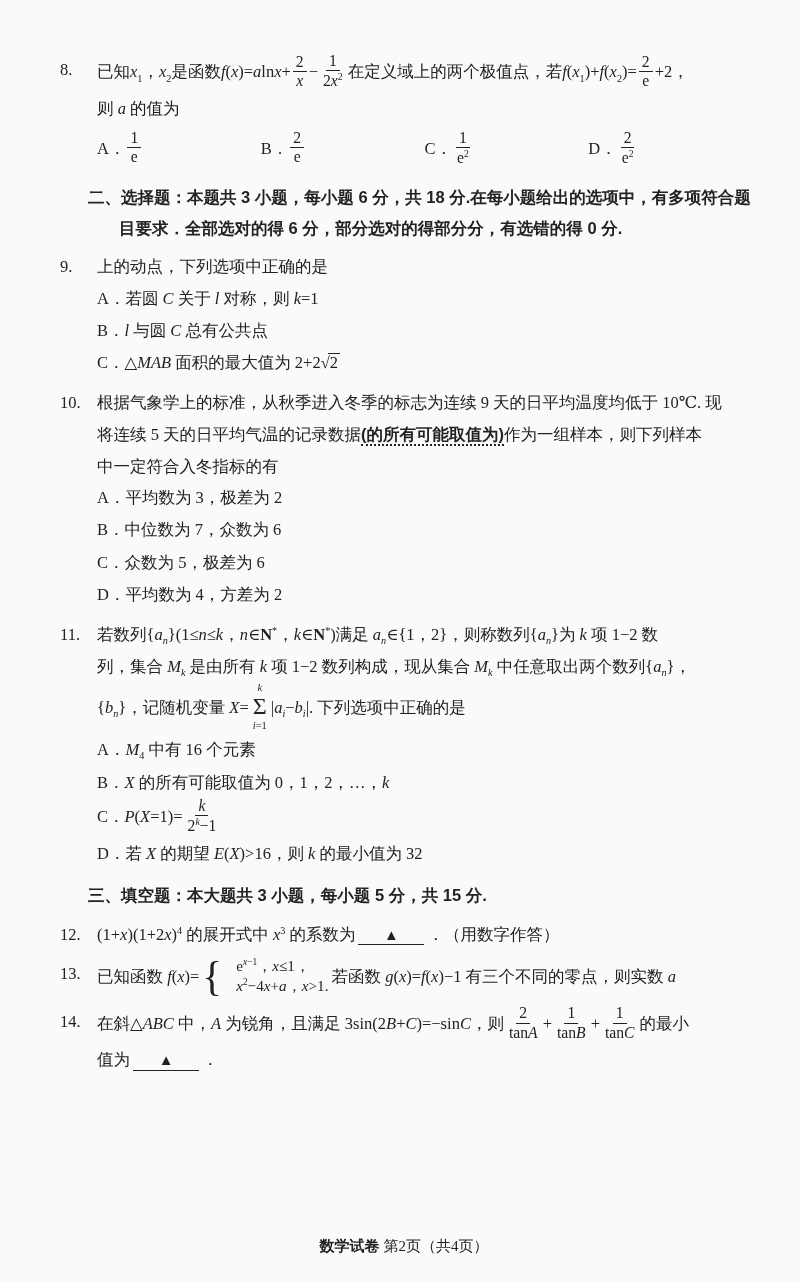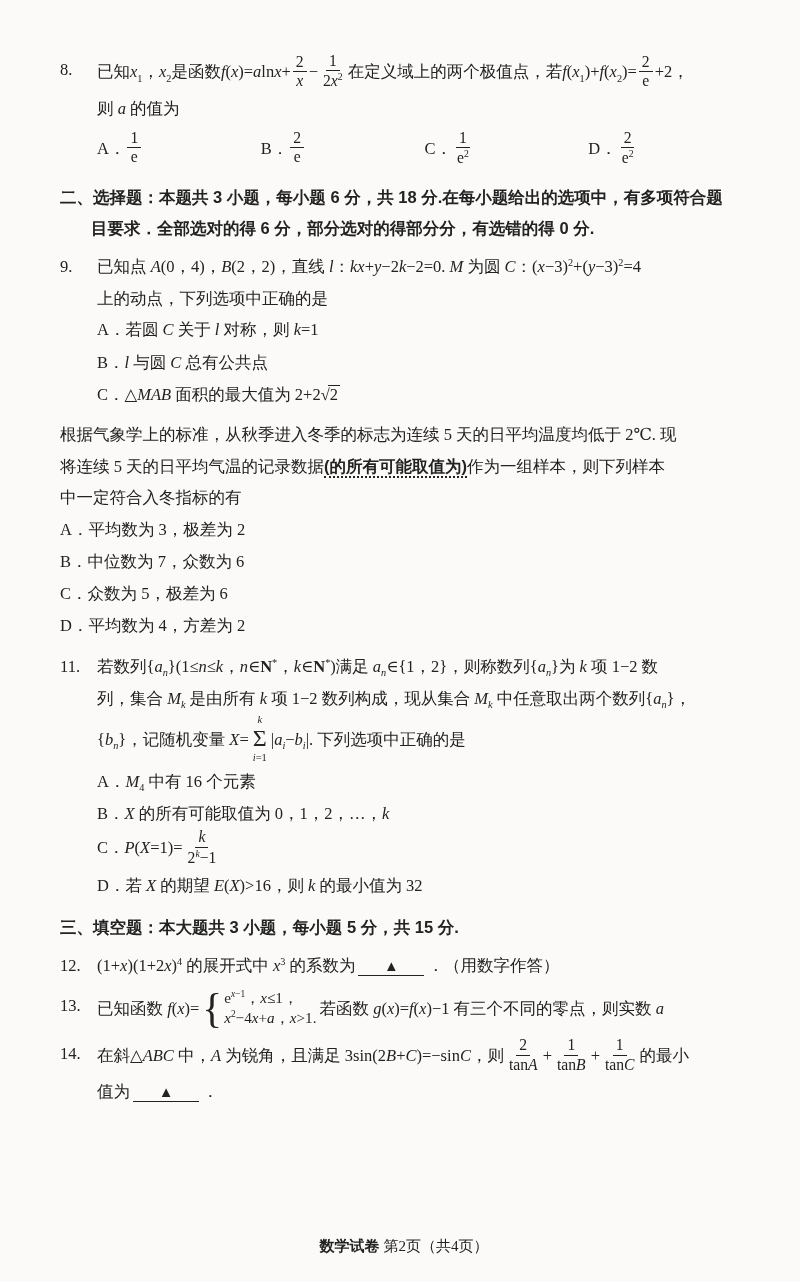--- a/index.html
+++ b/index.html
@@ -12,39 +12,39 @@
   }
   .content { padding:54px 48px 0 60px; }
   .q { display:flex; margin-bottom:8px; }
   .q-num { flex:0 0 37px; line-height:1.92; }
   .q-body { flex:1; min-width:0; }
   .line { line-height:1.92; }
   .opt-line { line-height:1.95; }
   .opt-row { display:flex; margin-top:6px; margin-bottom:2px; }
   .opt-row .opt { flex:0 0 25%; }
   .section-h { font-weight:700; margin:10px 0 8px; font-family:"Liberation Sans","DejaVu Sans",sans-serif; }
-  .section-h .line { line-height:1.85; }
+  .section-h .line { line-height:1.85;margin-left:28px; }
   .sh-cont { padding-left:31px; }
   .it { font-style:italic; }
   .bd { font-weight:700; }
   sup, sub { font-size:.62em; }
   .frac { display:inline-flex; flex-direction:column; align-items:center; vertical-align:middle;
           margin:0 2px; line-height:1.18; font-size:.95em; transform:translateY(-2px); }
   .fnum { border-bottom:1px solid #222; padding:0 3px; }
   .fden { padding:0 3px; }
   .sqrt { white-space:nowrap; }
   .rad-sign { margin-right:-2px; }
   .radicand { display:inline-block; border-top:1.3px solid #222; padding:0 2px; line-height:1.1; }
   .bigop { display:inline-flex; flex-direction:column; align-items:center; vertical-align:middle;
            margin:0 4px; line-height:1; transform:translateY(-2px); }
   .op-top, .op-bot { font-size:10.5px; line-height:1.25; }
   .op-sym { font-size:24px; line-height:1.05; }
   .cases { display:inline-flex; align-items:center; vertical-align:middle; margin:0 3px; transform:translateY(-2px); }
   .brace { font-size:2.5em; line-height:.85; margin-right:2px; font-weight:300; }
-  .cases-col { display:inline-flex; flex-direction:column; }
+  .cases-col { display:inline-flex; flex-direction:column;margin-left:12px; }
   .cases-line { line-height:1.32; font-size:.92em; white-space:nowrap; }
   .em-dots { font-weight:700; font-family:"Liberation Sans","DejaVu Sans",sans-serif;
              border-bottom:2.5px dotted #222; padding-bottom:1px; }
   .blank { display:inline-block; min-width:66px; text-align:center;
            border-bottom:1.4px solid #222; line-height:1.15; margin:0 3px; font-size:.9em; }
   .footer { position:absolute; bottom:26px; left:0; right:0; text-align:center; font-size:15px; }
   .ft-b { font-weight:700; font-family:"Liberation Sans","DejaVu Sans",sans-serif; margin-right:4px;margin-left:8px; }
 </style>
 </head>
 <body>
@@ -85,30 +85,30 @@
           </div>
         </div>
       </div>
       <div class="section-h">
         <div class="line">二、选择题：本题共 3 小题，每小题 6 分，共 18 分.在每小题给出的选项中，有多项符合题</div>
         <div class="line sh-cont">目要求．全部选对的得 6 分，部分选对的得部分分，有选错的得 0 分.</div>
       </div>
       <div class="q">
         <div class="q-num">9.</div>
         <div class="q-body">
-          <div class="line">已知点 <span class="it">A</span>(0，4)，<span class="it">B</span>(2，2)，直线 <span class="it">l</span>：<span class="it">k</span><span class="it">x</span>+<span class="it">y</span>−2<span class="it">k</span>−2=0. <span class="it">M</span> 为圆 <span class="it">C</span>：(<span class="it">x</span>−3)<sup>2</sup>+(<span class="it">y</span>−3)<sup>2</sup>=4</div>
           <div class="line">上的动点，下列选项中正确的是</div>
           <div class="line opt-line">A．若圆 <span class="it">C</span> 关于 <span class="it">l</span> 对称，则 <span class="it">k</span>=1</div>
           <div class="line opt-line">B．<span class="it">l</span> 与圆 <span class="it">C</span> 总有公共点</div>
           <div class="line opt-line">C．△<span class="it">MAB</span> 面积的最大值为 2+2<span class="sqrt"><span class="rad-sign">√</span><span class="radicand">2</span></span></div>
         </div>
       </div>
       <div class="q">
+        <div class="q-num">10.</div>
         <div class="q-body">
-          <div class="line">根据气象学上的标准，从秋季进入冬季的标志为连续 5 天的日平均温度均低于 2℃. 现</div>
+          <div class="line">根据气象学上的标准，从秋季进入冬季的标志为连续 9 天的日平均温度均低于 10℃. 现</div>
           <div class="line">将连续 5 天的日平均气温的记录数据<span class="em-dots">(的所有可能取值为)</span>作为一组样本，则下列样本</div>
           <div class="line">中一定符合入冬指标的有</div>
           <div class="line opt-line">A．平均数为 3，极差为 2</div>
           <div class="line opt-line">B．中位数为 7，众数为 6</div>
           <div class="line opt-line">C．众数为 5，极差为 6</div>
           <div class="line opt-line">D．平均数为 4，方差为 2</div>
         </div>
       </div>
       <div class="q">
         <div class="q-num">11.</div>

